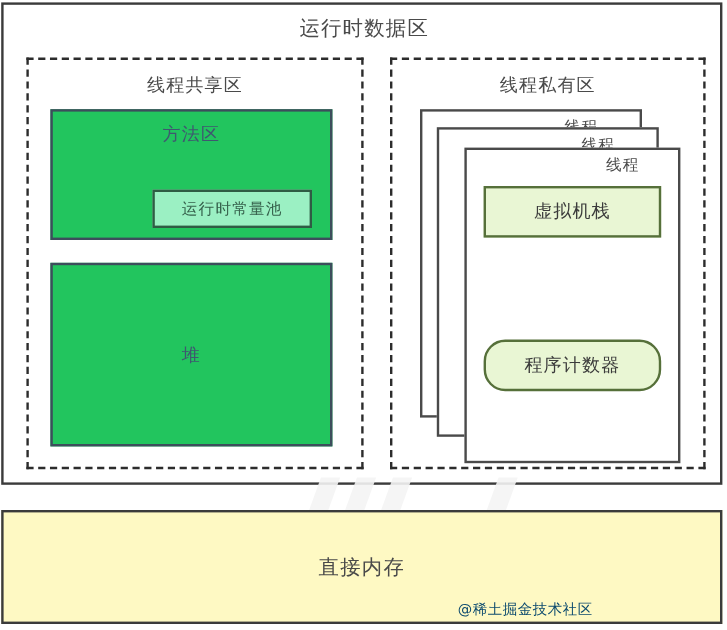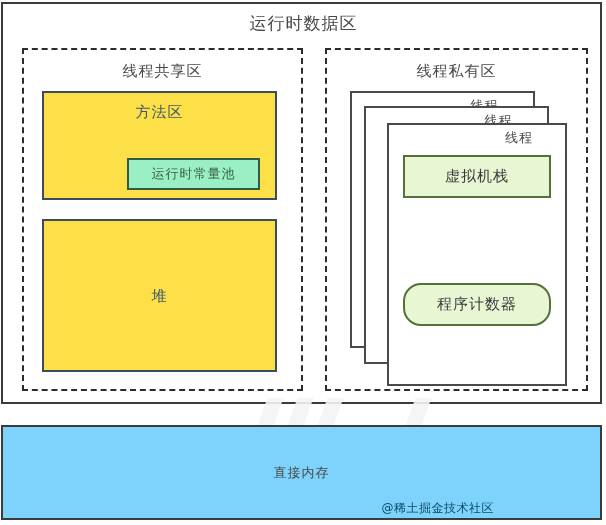--- a/index.html
+++ b/index.html
@@ -72,21 +72,21 @@
     text-align: center;
     font-size: 15px;
     color: #4a4a4a;
     letter-spacing: 1px;
   }
 
   
   .blue-box {
     position: absolute;
     box-sizing: border-box;
-    background: #fde047;
+    background: #22c55e;
     border: 2px solid #3d4d5c;
     text-decoration: underline;
   }
   .method-area {
     left: 18px;
     top: 41px;
     width: 235px;
     height: 109px;
   }
   .heap-area {
@@ -168,26 +168,26 @@
   .green-3 { top: 158px; border-radius: 18px; }
 
   
   .direct-memory {
     position: absolute;
     left: 1px;
     top: 425px;
     width: 601px;
     height: 95px;
     box-sizing: border-box;
-    background: #7dd3fc;
+    background: #fef9c3;
     border: 2px solid #3b3b3b;
     display: flex;
     align-items: center;
     justify-content: center;
-    font-size: 13px;
+    font-size: 17px;
     color: #4a4a4a;
     letter-spacing: 1px;
   }
 
   
   .watermark-text {
     position: absolute;
     right: 12px;
     bottom: 8px;
     font-size: 12px;

